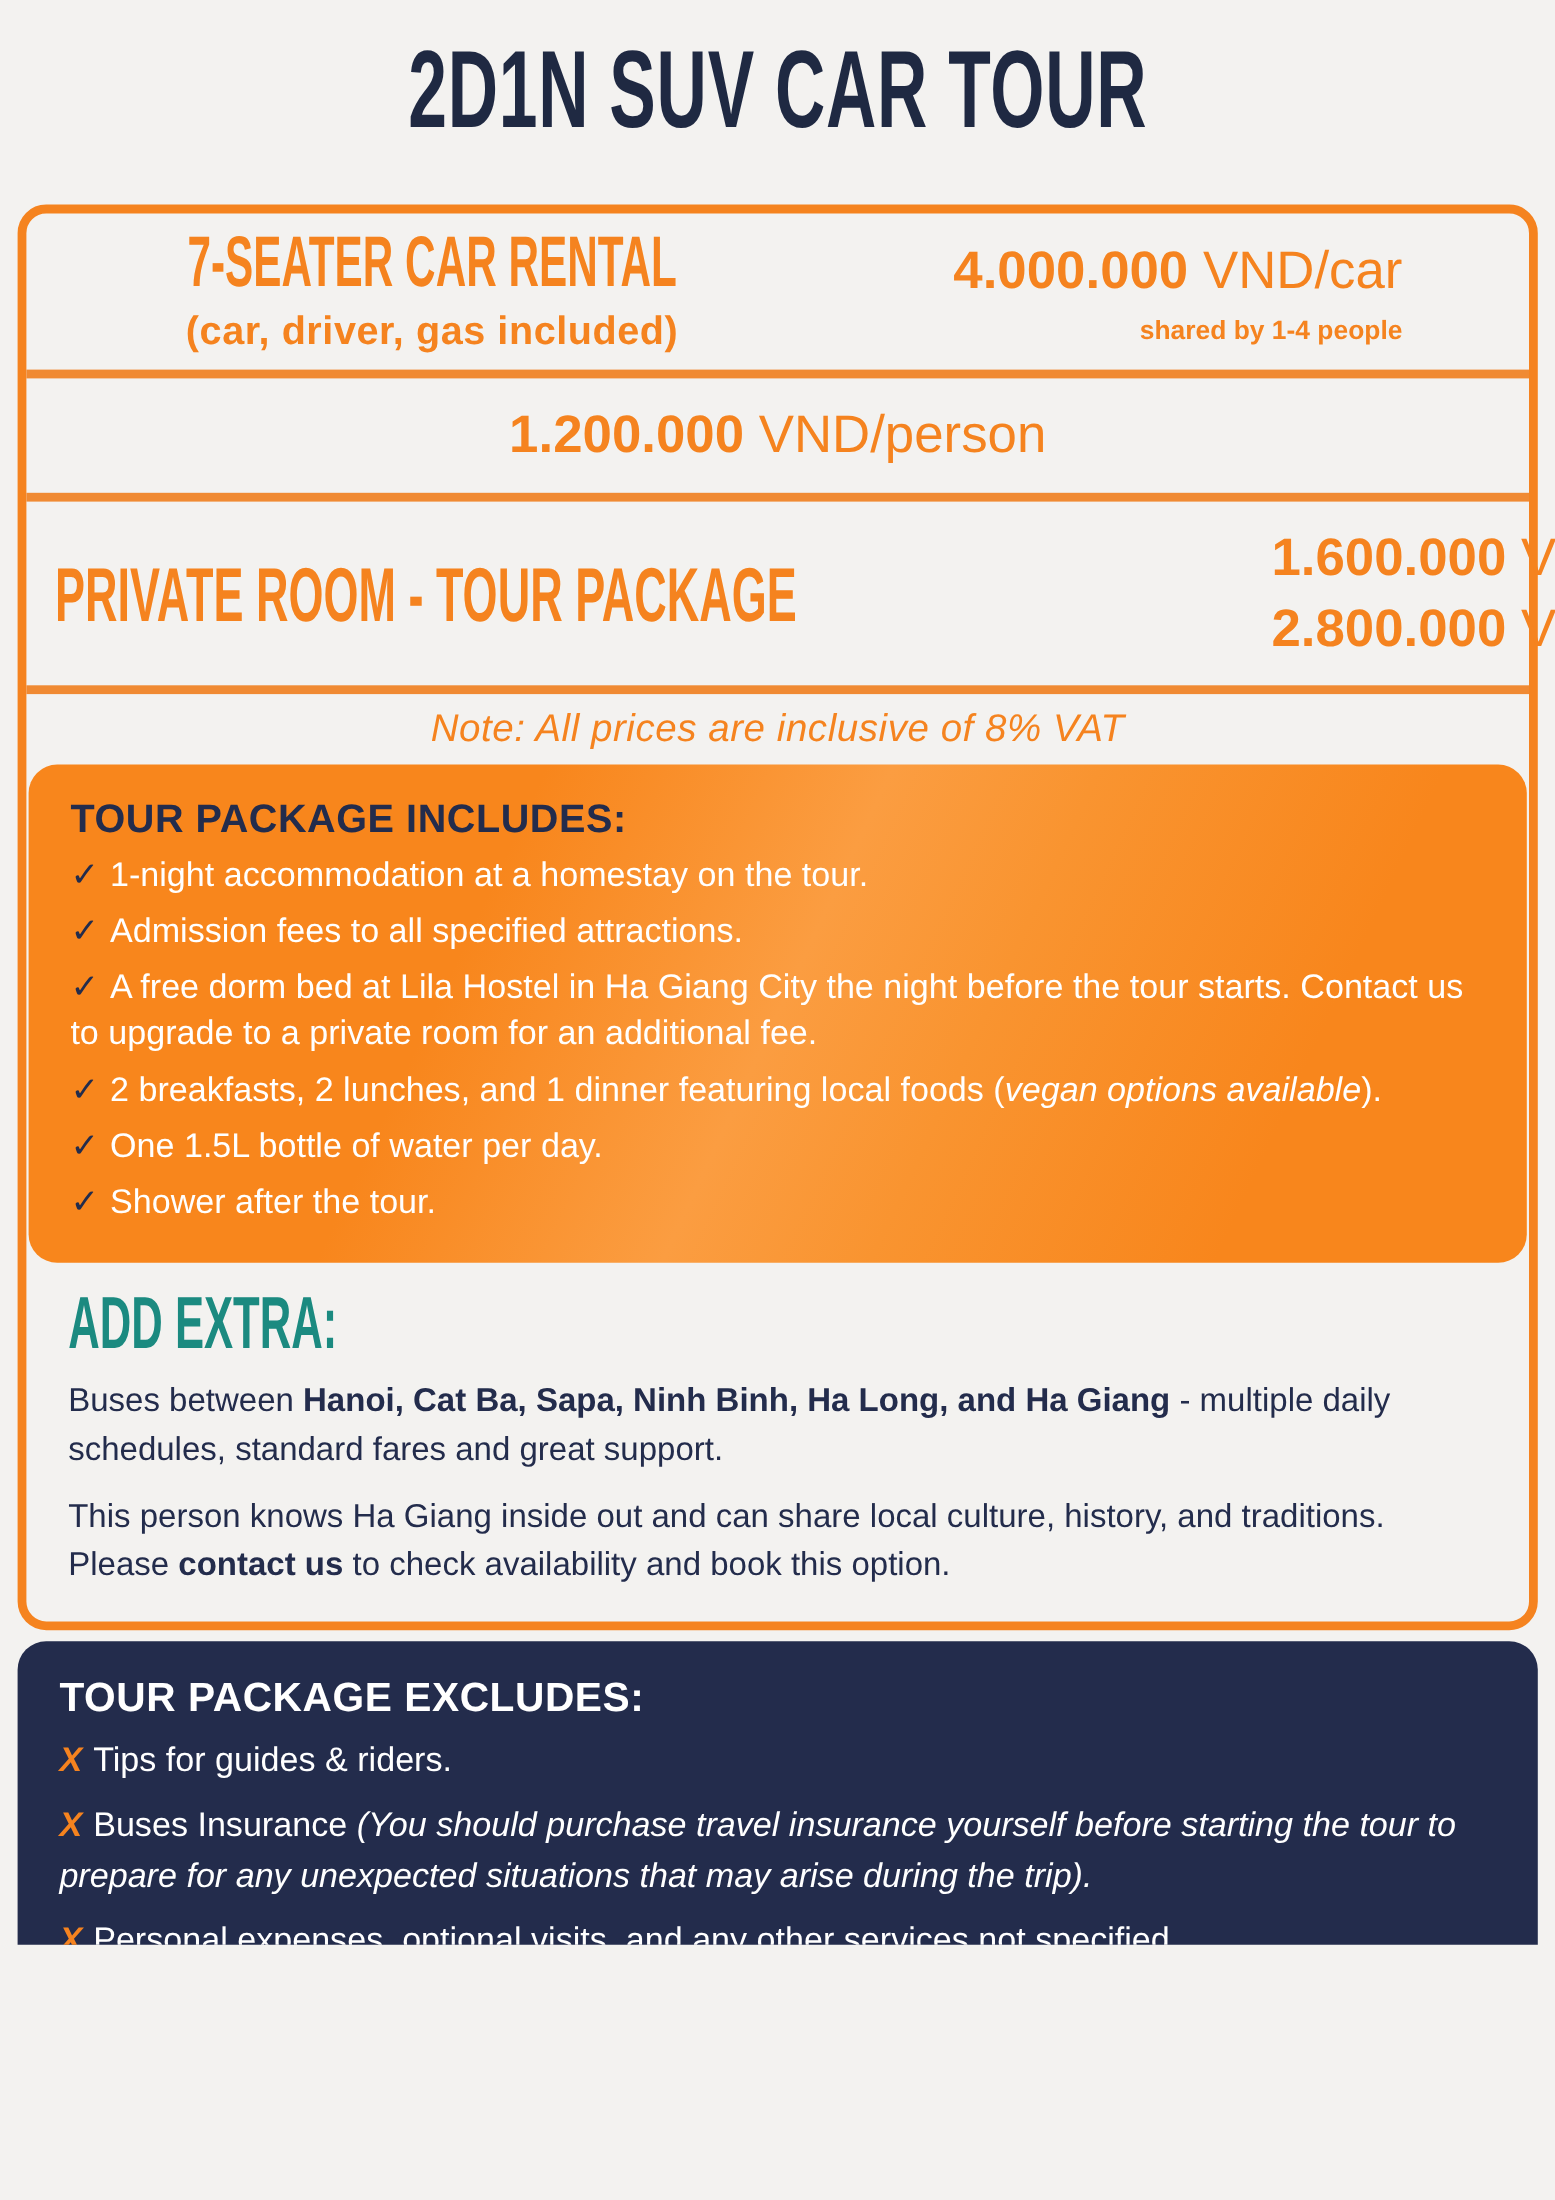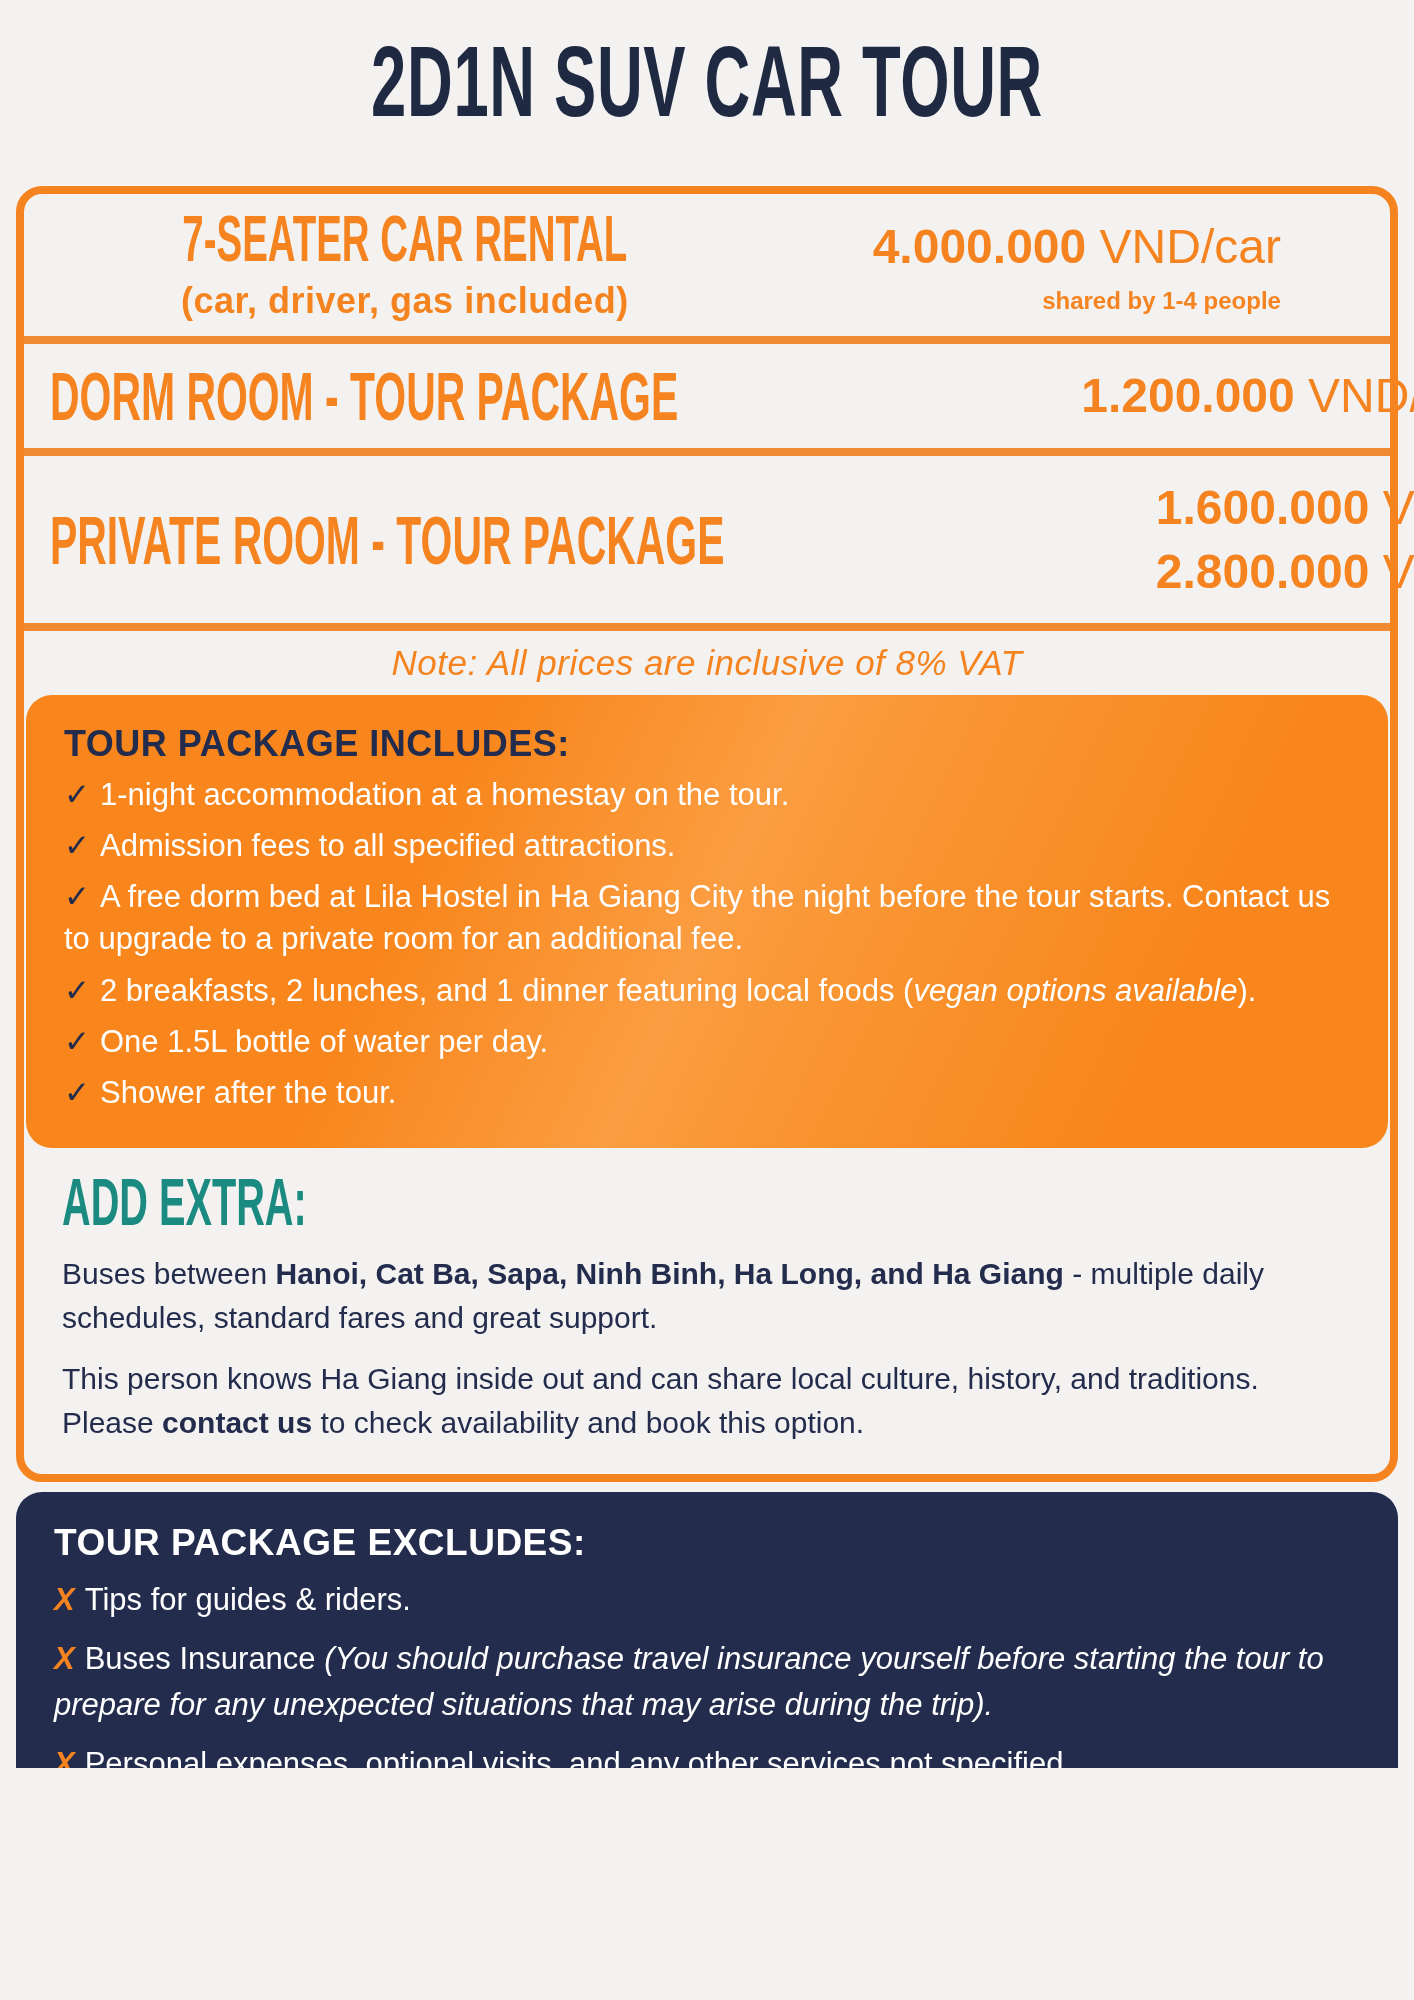--- a/index.html
+++ b/index.html
@@ -11,21 +11,21 @@
   .stencil { display: inline-block; font-weight: 700; line-height: 1; white-space: nowrap; }
   .page-title .stencil { font-size: 96px; color: #1F2942; transform: scale(0.66, 1.04); transform-origin: center; letter-spacing: 1px; }
 
   
   .main-box { margin: 56px 16px 0; border: 8px solid #F5831F; border-radius: 26px; }
 
   
   .prow { display: flex; align-items: center; border-bottom: 8px solid #F08A33; }
   .prow-left { flex: 0 0 45%; padding: 10px 0 10px 26px; }
   .prow-right { flex: 1 1 auto; display: flex; justify-content: center; align-items: center; padding: 10px 18px; }
-  .row1 { min-height: 150px; padding-left: 12px; }
+  .row1 { min-height: 150px; }
   .row2 { min-height: 112px; }
   .row3 { min-height: 175px; }
   .row1 .prow-left { text-align: center; padding-left: 10px; }
   .stencil-o { color: #F5831F; font-size: 66px; transform: scale(0.62, 1.05); transform-origin: left center; }
   .row1 .stencil-o { transform-origin: center; font-size: 62px; }
   .row-sub { color: #F5831F; font-size: 36px; font-weight: 700; margin-top: 10px; letter-spacing: 0.5px; }
   .price-block { color: #F5831F; text-align: center; }
   .price-line { font-size: 48px; line-height: 1.32; white-space: nowrap; }
   .pv { font-weight: 700; }
   .pu { font-weight: 400; }
@@ -82,23 +82,20 @@
       </div>
       <div class="prow-right">
         <div class="price-block">
           <div class="price-line"><span class="pv">4.000.000</span><span class="pu"> VND/car</span></div>
           <div class="price-note">shared by 1-4 people</div>
         </div>
       </div>
     </div>
 
     <div class="prow row2">
-      <div class="prow-left">
-        <span class="stencil stencil-o">DORM ROOM - TOUR PACKAGE</span>
-      </div>
       <div class="prow-right">
         <div class="price-block">
           <div class="price-line"><span class="pv">1.200.000</span><span class="pu"> VND/person</span></div>
         </div>
       </div>
     </div>
 
     <div class="prow row3">
       <div class="prow-left">
         <span class="stencil stencil-o">PRIVATE ROOM - TOUR PACKAGE</span>

